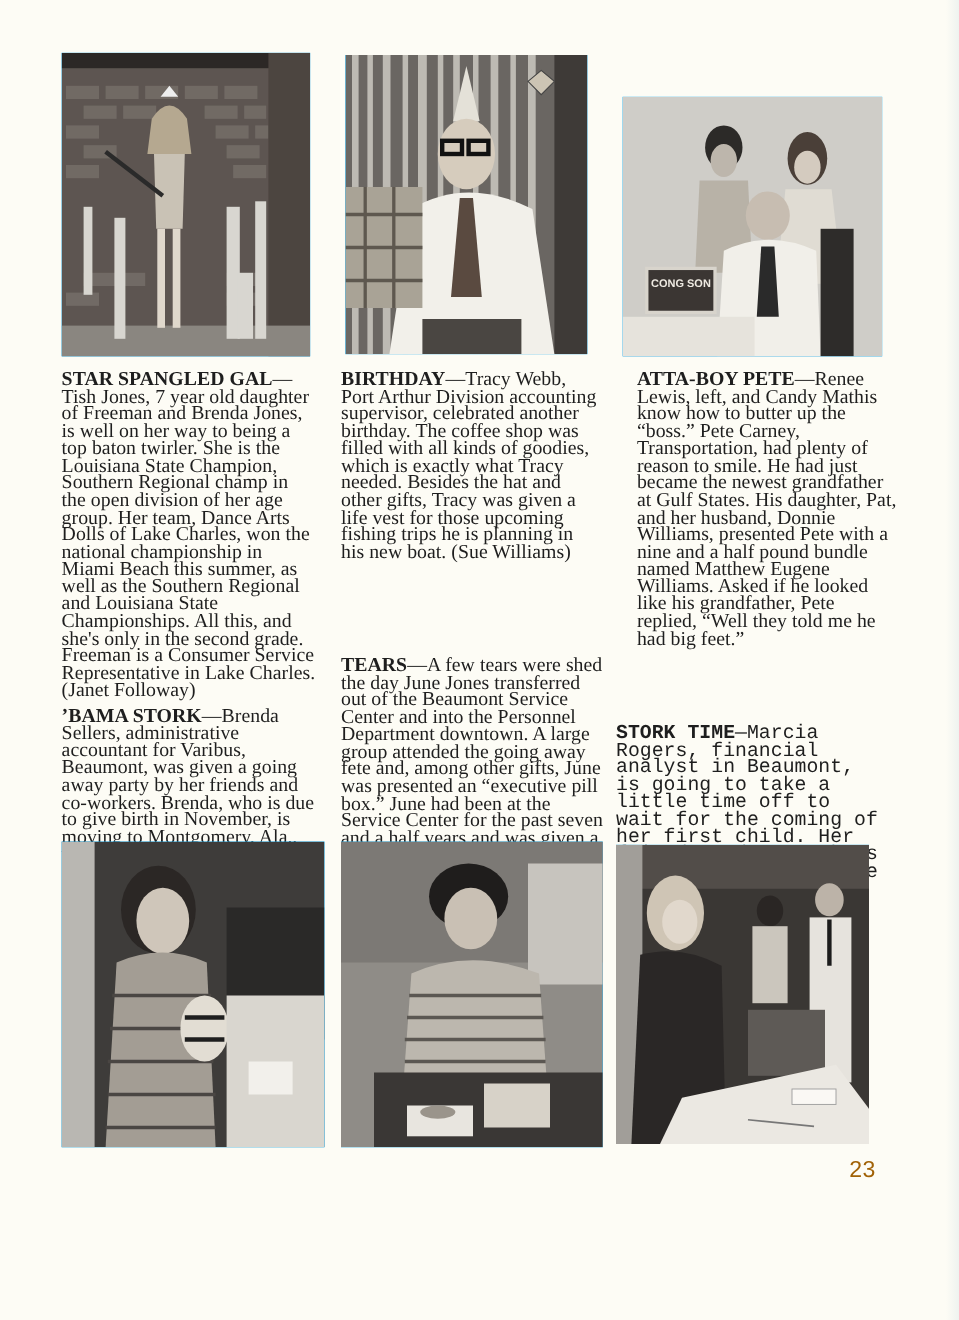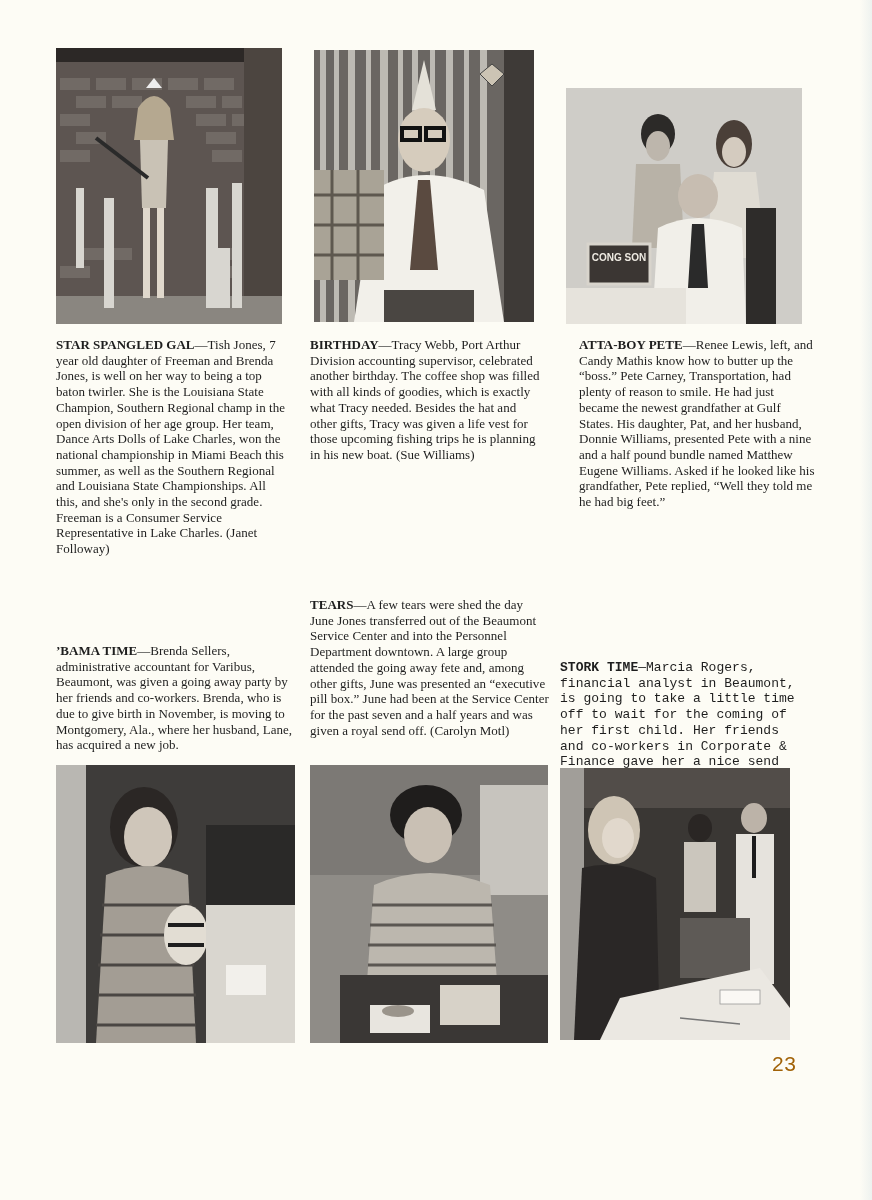--- a/index.html
+++ b/index.html
@@ -13,21 +13,21 @@
     position: absolute; right: 0; top: 0; width: 12px; height: 1200px;
     background: linear-gradient(to right, #fdfcf5, #eef2ef);
   }
   .photo {
     position: absolute; overflow: hidden;
     background: #0ea5e9;
   }
   .photo svg { width: 100%; height: 100%; display: block; }
   .caption {
     position: absolute;
-    font-size: 13px; line-height: 15.7px;
+    font-size: 18px; line-height: 15.7px;
     letter-spacing: 0.02px;
     white-space: pre-line;
   }
   .caption .head { font-weight: bold; }
   .caption .credit { font-weight: normal; }
   .page-number {
     position: absolute; left: 772px; top: 1052px;
     font-family: "Liberation Sans", "DejaVu Sans", sans-serif;
     font-size: 21px; color: #a16207; letter-spacing: 0.5px;
   }
@@ -156,21 +156,21 @@
 <div class="caption" style="left: 310px; top: 337px; width: 236px; white-space: normal;">
   <span class="head">BIRTHDAY</span><span>—</span><span>Tracy Webb, Port Arthur Division accounting supervisor, celebrated another birthday. The coffee shop was filled with all kinds of goodies, which is exactly what Tracy needed. Besides the hat and other gifts, Tracy was given a life vest for those upcoming fishing trips he is planning in his new boat.</span>
   <span class="credit"> (Sue Williams)</span>
 </div>
 
 <div class="caption" style="left: 566px; top: 337px; width: 236px; white-space: normal; margin-left: 13px;">
   <span class="head">ATTA-BOY PETE</span><span>—</span><span>Renee Lewis, left, and Candy Mathis know how to butter up the “boss.” Pete Carney, Transportation, had plenty of reason to smile. He had just became the newest grandfather at Gulf States. His daughter, Pat, and her husband, Donnie Williams, presented Pete with a nine and a half pound bundle named Matthew Eugene Williams. Asked if he looked like his grandfather, Pete replied, “Well they told me he had big feet.”</span>
 </div>
 
 <div class="caption" style="left: 56px; top: 643px; width: 240px; white-space: normal;">
-  <span class="head">’BAMA TIME</span><span>—</span><span>Brenda Sellers, administrative accountant for Varibus, Beaumont, was given a going away party by her friends and co-workers. Brenda, who is due to give birth in November, is moving to Montgomery, Ala., where her husband, Lane, has acquired a new job.</span>
+  <span class="head">’BAMA STORK</span><span>—</span><span>Brenda Sellers, administrative accountant for Varibus, Beaumont, was given a going away party by her friends and co-workers. Brenda, who is due to give birth in November, is moving to Montgomery, Ala., where her husband, Lane, has acquired a new job.</span>
 </div>
 
 <div class="caption" style="left: 310px; top: 597px; width: 240px; white-space: normal;">
   <span class="head">TEARS</span><span>—</span><span>A few tears were shed the day June Jones transferred out of the Beaumont Service Center and into the Personnel Department downtown. A large group attended the going away fete and, among other gifts, June was presented an “executive pill box.” June had been at the Service Center for the past seven and a half years and was given a royal send off.</span>
   <span class="credit"> (Carolyn Motl)</span>
 </div>
 
 <div class="caption" style="left: 560px; top: 660px; width: 246px; white-space: normal; font-family: Liberation Mono, monospace;">
   <span class="head">STORK TIME</span><span>—</span><span>Marcia Rogers, financial analyst in Beaumont, is going to take a little time off to wait for the coming of her first child. Her friends and co-workers in Corporate &amp; Finance gave her a nice send off and have circled Jan. 10, the expected date of arrival, on their calendars.</span>
 </div>

